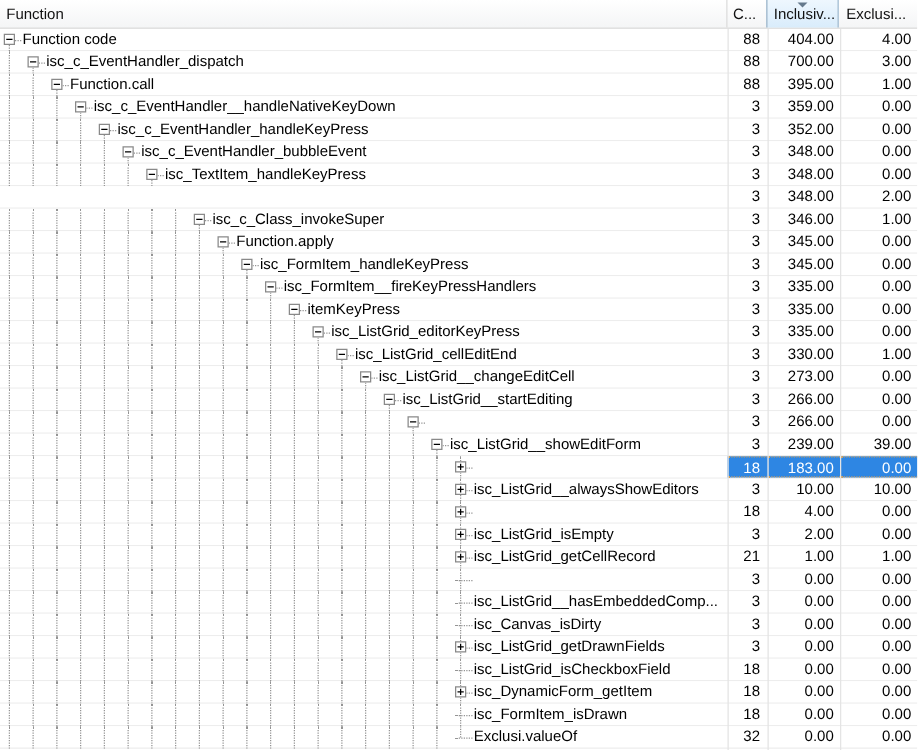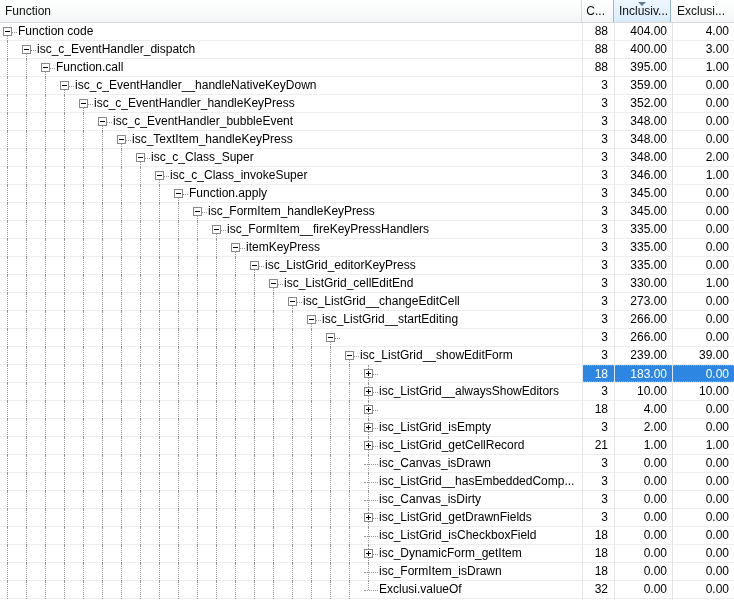--- a/index.html
+++ b/index.html
@@ -78,21 +78,21 @@
       </div>
       <div class="row">
         <div class="fn">
           <div class="g" style="left: 7px; top: 0px; bottom: 0px;"></div>
           <div class="g" style="left: 26px; top: 13px; bottom: 0px;"></div>
           <div class="gh" style="left: 22px; width: 14px;"></div>
           <div class="icon minus" style="left: 22px;"></div>
           <div class="lw" style="left: 34px; width: 548px;"><span class="lbl">isc_c_EventHandler_dispatch</span></div>
         </div>
         <div class="num calls">88</div>
-        <div class="num inclusive">400.00</div>
+        <div class="num inclusive">700.00</div>
         <div class="num exclusive">3.00</div>
       </div>
       <div class="row">
         <div class="fn">
           <div class="g" style="left: 7px; top: 0px; bottom: 0px;"></div>
           <div class="g" style="left: 26px; top: 0px; bottom: 0px;"></div>
           <div class="g" style="left: 45px; top: 13px; bottom: 0px;"></div>
           <div class="gh" style="left: 41px; width: 14px;"></div>
           <div class="icon minus" style="left: 41px;"></div>
           <div class="lw" style="left: 53px; width: 529px;"><span class="lbl">Function.call</span></div>
@@ -157,33 +157,20 @@
           <div class="g" style="left: 121px; top: 13px; bottom: 0px;"></div>
           <div class="gh" style="left: 117px; width: 14px;"></div>
           <div class="icon minus" style="left: 117px;"></div>
           <div class="lw" style="left: 129px; width: 453px;"><span class="lbl">isc_TextItem_handleKeyPress</span></div>
         </div>
         <div class="num calls">3</div>
         <div class="num inclusive">348.00</div>
         <div class="num exclusive">0.00</div>
       </div>
       <div class="row">
-        <div class="fn">
-          <div class="g" style="left: 7px; top: 0px; bottom: 0px;"></div>
-          <div class="g" style="left: 26px; top: 0px; bottom: 0px;"></div>
-          <div class="g" style="left: 45px; top: 0px; bottom: 0px;"></div>
-          <div class="g" style="left: 64px; top: 0px; bottom: 0px;"></div>
-          <div class="g" style="left: 83px; top: 0px; bottom: 0px;"></div>
-          <div class="g" style="left: 102px; top: 0px; bottom: 0px;"></div>
-          <div class="g" style="left: 121px; top: 0px; bottom: 0px;"></div>
-          <div class="g" style="left: 140px; top: 13px; bottom: 0px;"></div>
-          <div class="gh" style="left: 136px; width: 14px;"></div>
-          <div class="icon minus" style="left: 136px;"></div>
-          <div class="lw" style="left: 148px; width: 434px;"><span class="lbl">isc_c_Class_Super</span></div>
-        </div>
         <div class="num calls">3</div>
         <div class="num inclusive">348.00</div>
         <div class="num exclusive">2.00</div>
       </div>
       <div class="row">
         <div class="fn">
           <div class="g" style="left: 7px; top: 0px; bottom: 0px;"></div>
           <div class="g" style="left: 26px; top: 0px; bottom: 0px;"></div>
           <div class="g" style="left: 45px; top: 0px; bottom: 0px;"></div>
           <div class="g" style="left: 64px; top: 0px; bottom: 0px;"></div>
@@ -608,21 +595,20 @@
           <div class="g" style="left: 216px; top: 0px; bottom: 0px;"></div>
           <div class="g" style="left: 235px; top: 0px; bottom: 0px;"></div>
           <div class="g" style="left: 254px; top: 0px; bottom: 0px;"></div>
           <div class="g" style="left: 273px; top: 0px; bottom: 0px;"></div>
           <div class="g" style="left: 292px; top: 0px; bottom: 0px;"></div>
           <div class="g" style="left: 311px; top: 0px; bottom: 0px;"></div>
           <div class="g" style="left: 330px; top: 0px; bottom: 0px;"></div>
           <div class="g" style="left: 349px; top: 0px; bottom: 0px;"></div>
           <div class="g" style="left: 368px; top: 0px; bottom: 0px;"></div>
           <div class="gh" style="left: 364px; width: 14px;"></div>
-          <div class="lw" style="left: 376px; width: 206px;"><span class="lbl">isc_Canvas_isDrawn</span></div>
         </div>
         <div class="num calls">3</div>
         <div class="num inclusive">0.00</div>
         <div class="num exclusive">0.00</div>
       </div>
       <div class="row">
         <div class="fn">
           <div class="g" style="left: 7px; top: 0px; bottom: 0px;"></div>
           <div class="g" style="left: 26px; top: 0px; bottom: 0px;"></div>
           <div class="g" style="left: 45px; top: 0px; bottom: 0px;"></div>

